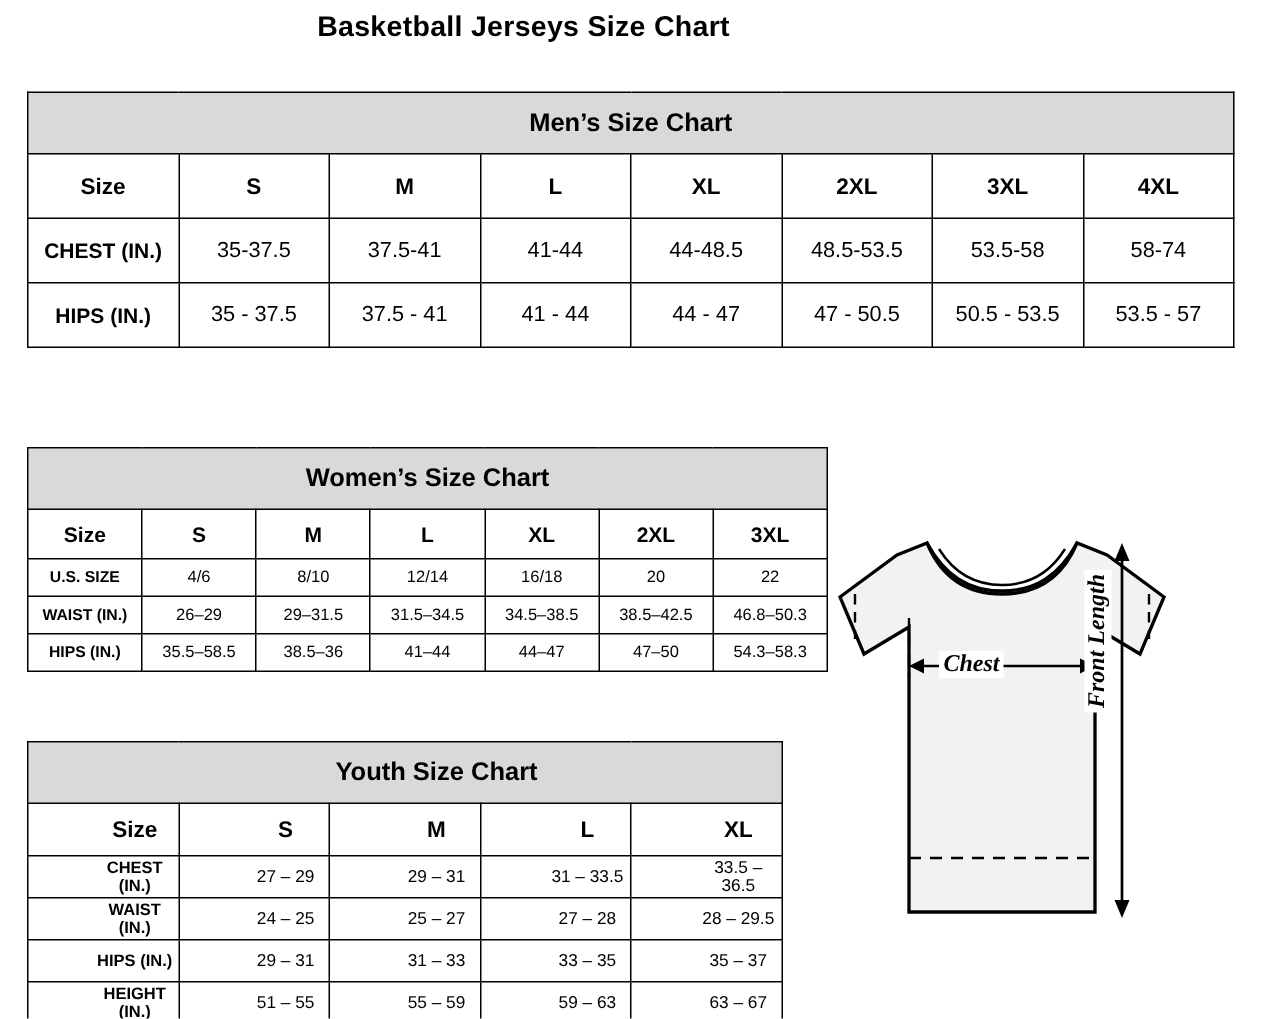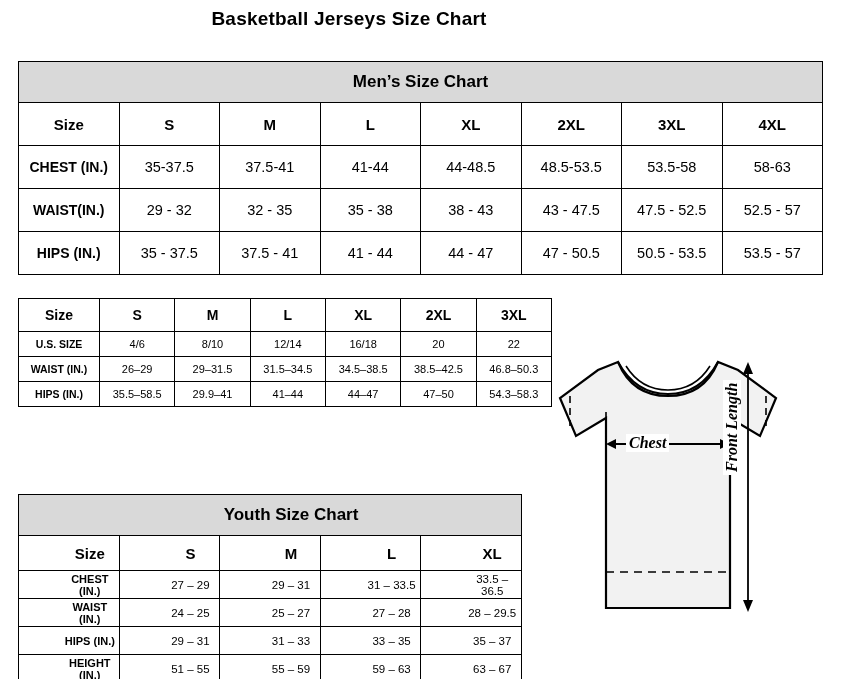--- a/index.html
+++ b/index.html
@@ -141,47 +141,40 @@
       <td class="hdr-cell">4XL</td>
     </tr>
     <tr>
       <td class="rowlabel">CHEST (IN.)</td>
       <td>35-37.5</td>
       <td>37.5-41</td>
       <td>41-44</td>
       <td>44-48.5</td>
       <td>48.5-53.5</td>
       <td>53.5-58</td>
-      <td>58-63</td>
-    </tr>
-    <tr>
-      <td class="rowlabel">WAIST(IN.)</td>
-      <td>29 - 32</td>
-      <td>32 - 35</td>
-      <td>35 - 38</td>
-      <td>38 - 43</td>
-      <td>43 - 47.5</td>
-      <td>47.5 - 52.5</td>
-      <td>52.5 - 57</td>
+      <td>58-74</td>
     </tr>
     <tr>
       <td class="rowlabel">HIPS (IN.)</td>
       <td>35 - 37.5</td>
       <td>37.5 - 41</td>
       <td>41 - 44</td>
       <td>44 - 47</td>
       <td>47 - 50.5</td>
       <td>50.5 - 53.5</td>
       <td>53.5 - 57</td>
     </tr>
   </tbody>
     </table>
 
   <table id="women-table">
     <tbody>
+        <tr>
+      <td class="caption-cell" colspan="7">Women’s Size Chart</td>
+    </tr>
     <tr>
       <td class="hdr-cell" style="width:78px">Size</td>
       <td class="hdr-cell">S</td>
       <td class="hdr-cell">M</td>
       <td class="hdr-cell">L</td>
       <td class="hdr-cell">XL</td>
       <td class="hdr-cell">2XL</td>
       <td class="hdr-cell">3XL</td>
     </tr>
     <tr>
@@ -198,21 +191,21 @@
       <td>26–29</td>
       <td>29–31.5</td>
       <td>31.5–34.5</td>
       <td>34.5–38.5</td>
       <td>38.5–42.5</td>
       <td>46.8–50.3</td>
     </tr>
     <tr>
       <td class="rowlabel">HIPS  (IN.)</td>
       <td>35.5–58.5</td>
-      <td>29.9–41</td>
+      <td>38.5–36</td>
       <td>41–44</td>
       <td>44–47</td>
       <td>47–50</td>
       <td>54.3–58.3</td>
     </tr>
   </tbody>
     </table>
 
   <table id="youth-table">
     <tbody>

